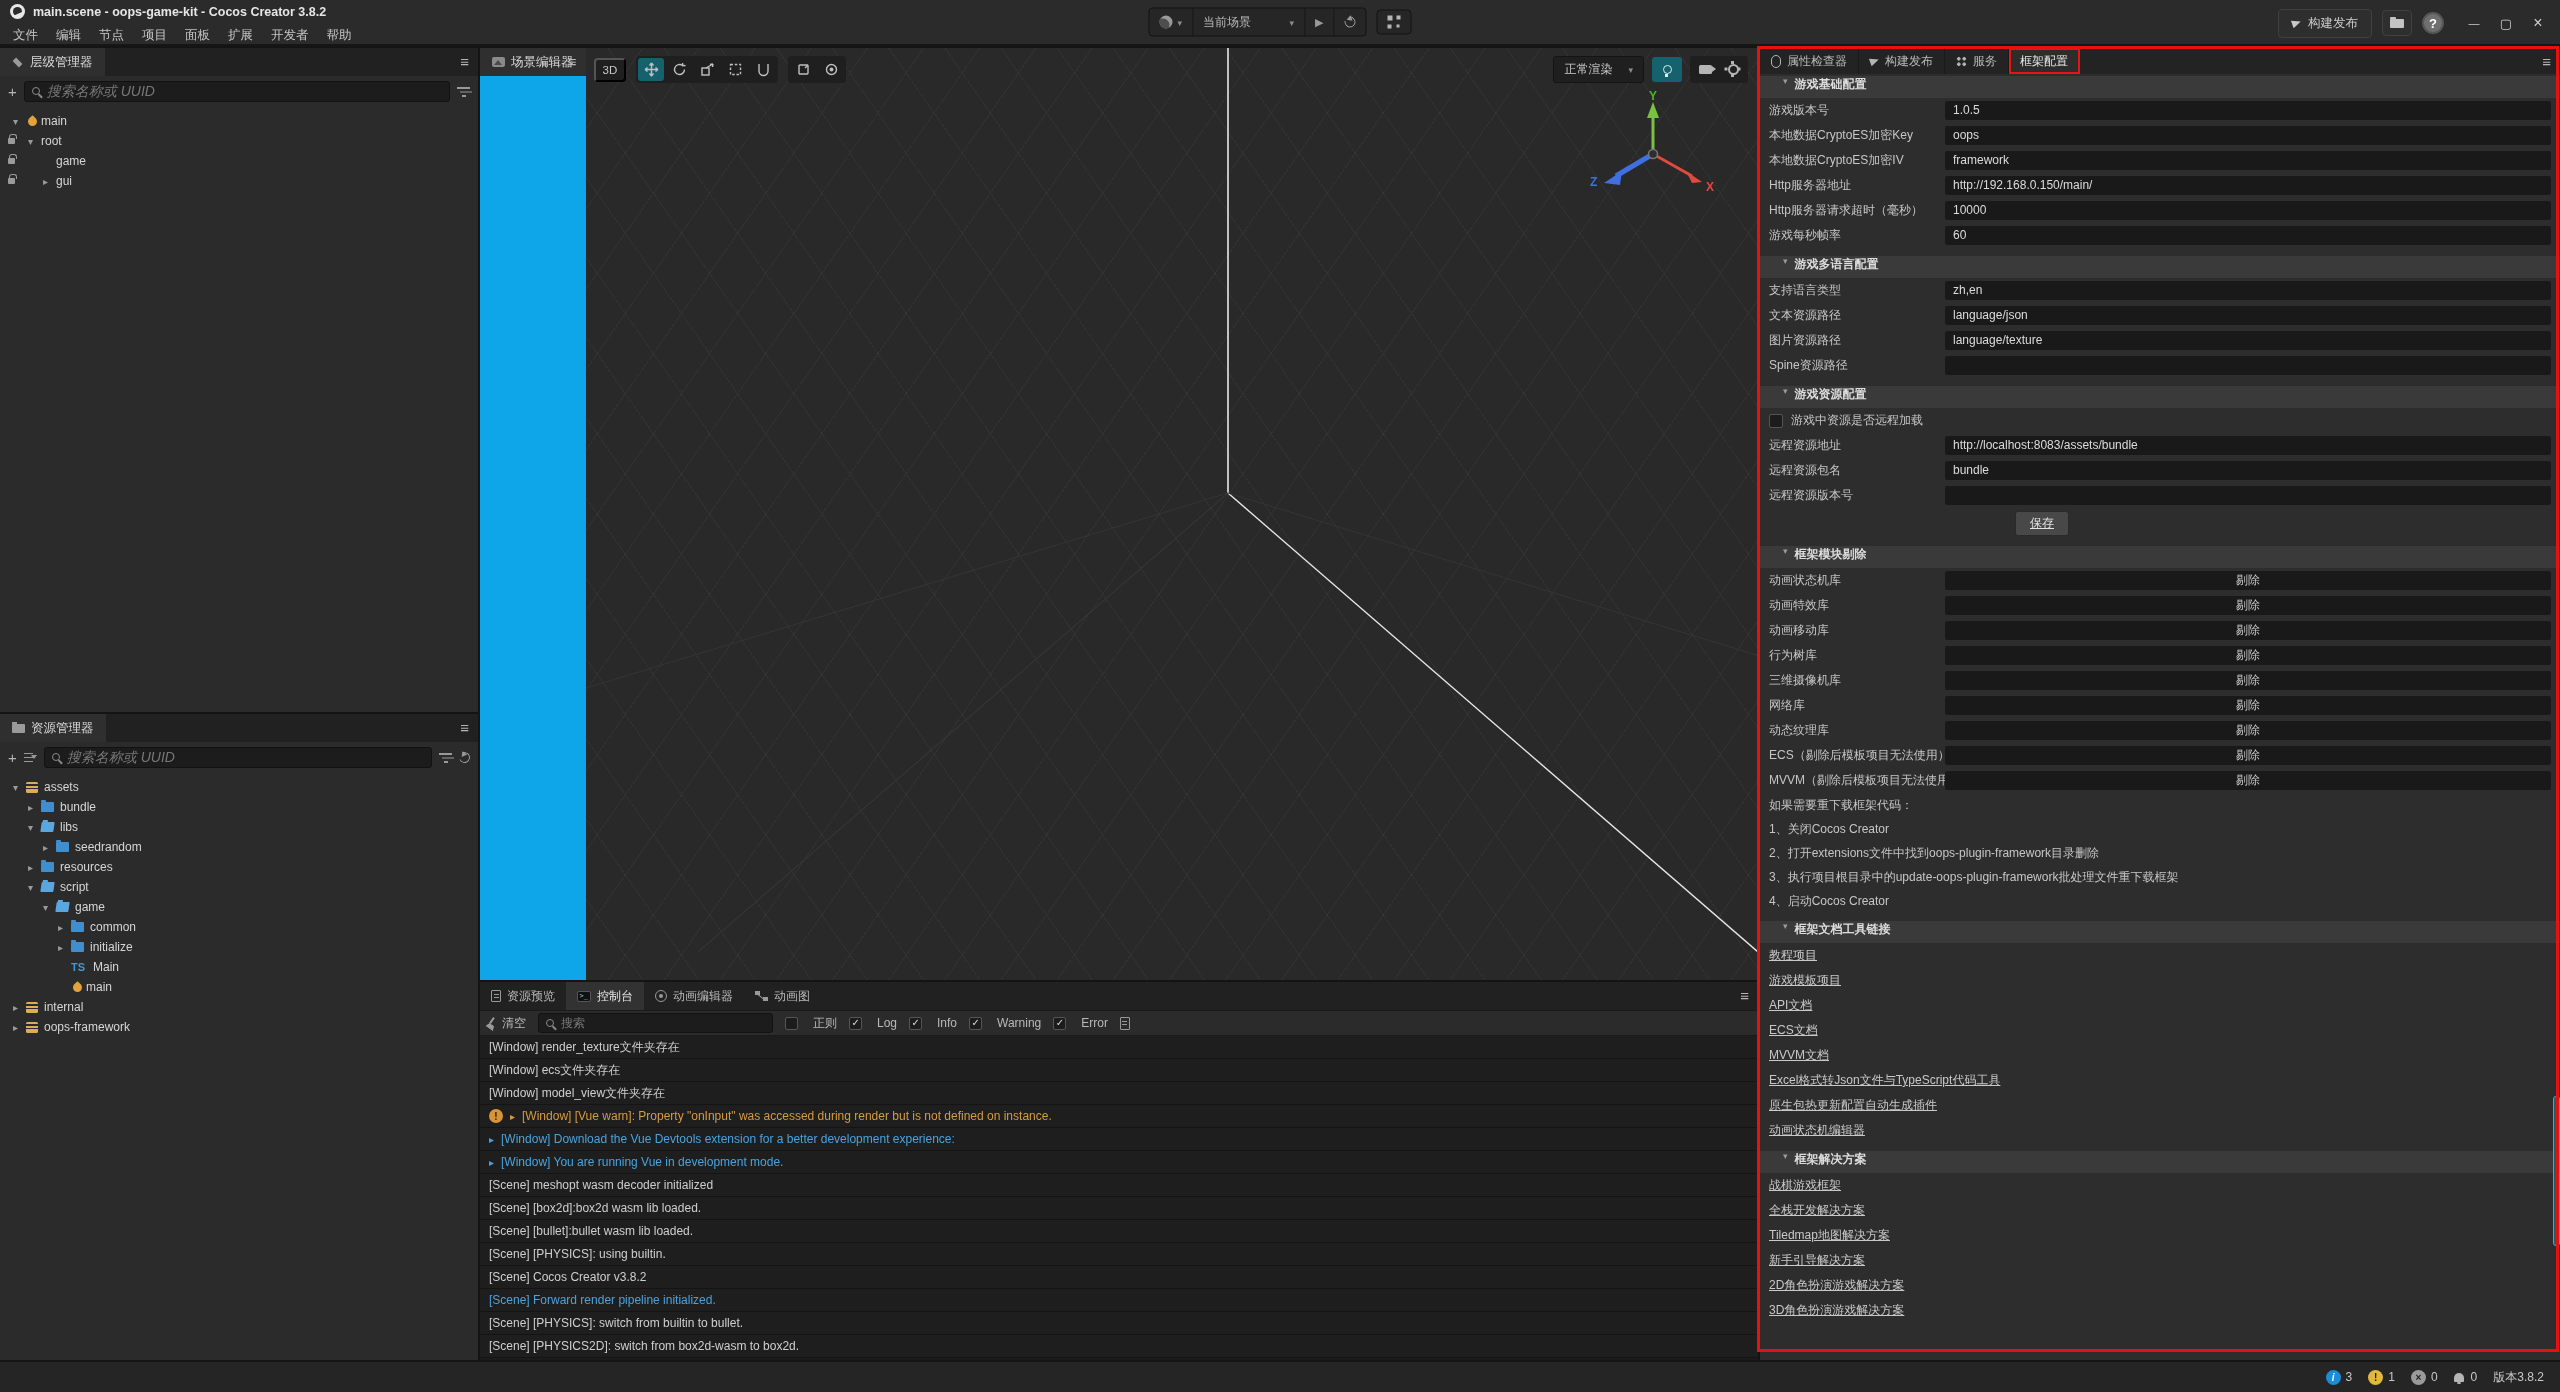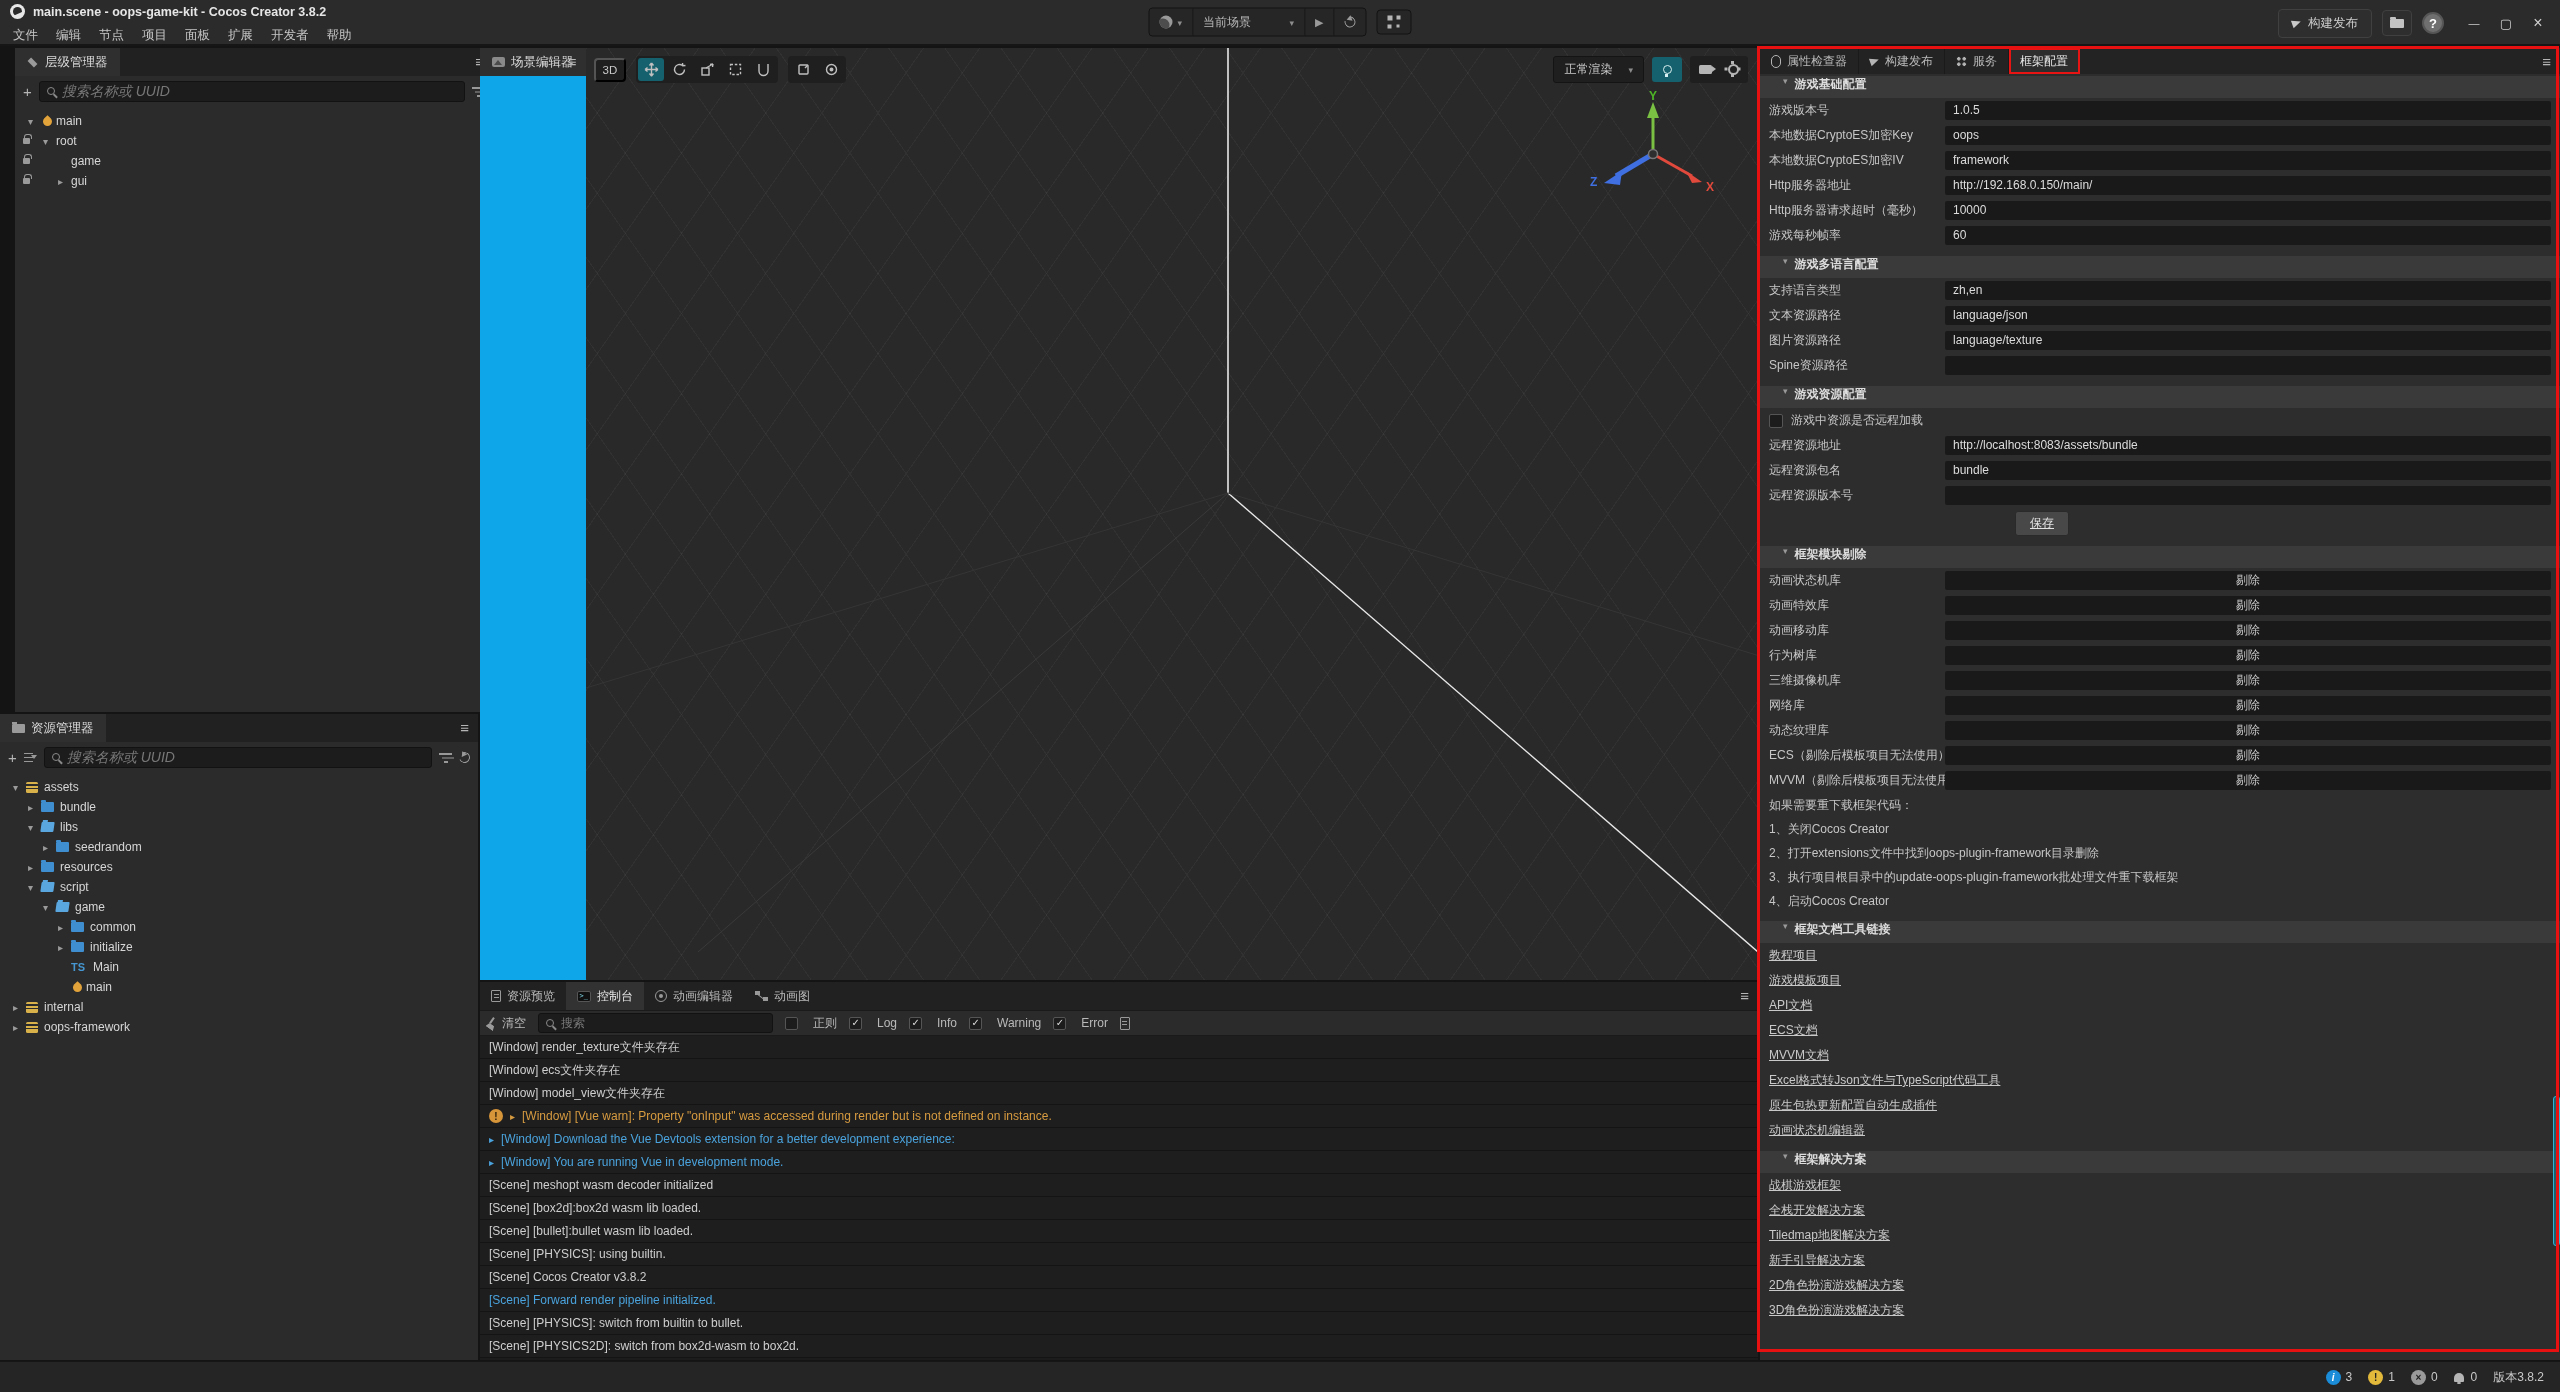--- a/index.html
+++ b/index.html
@@ -74,21 +74,21 @@
   .ticon.folder::before{content:"";position:absolute;top:-2px;left:0;width:5px;height:2px;background:#3e8ed0;border-radius:1px 1px 0 0;}
   .ticon.folder-open{width:13px;height:10px;background:#5aa7e0;border-radius:1px;position:relative;transform:skewX(-8deg);}
   .ticon.folder-open::before{content:"";position:absolute;top:-2px;left:1px;width:5px;height:2px;background:#5aa7e0;}
   .ticon.db{width:12px;height:11px;border-radius:1.5px;background:linear-gradient(#d8b14a 0 2.5px,#2b2b2b 2.5px 3.6px,#d8b14a 3.6px 6.4px,#2b2b2b 6.4px 7.5px,#d8b14a 7.5px 11px);}
   .ticon.scene{width:9px;height:9px;background:#e2a33b;border-radius:0 50% 50% 50%;transform:rotate(45deg);margin:0 4px 0 2px;}
   .ticon.ts{width:16px;color:#4596d1;font-weight:bold;font-size:11px;}
   .ticon.ts::before{content:"TS";}
   .tlabel{color:#d6d6d6;font-size:12px;white-space:nowrap;}
 
   
-  #hierarchy{position:absolute;left:15px;top:48px;width:478px;height:664px;background:#2b2b2b;display:flex;flex-direction:column;}
+  #hierarchy{position:absolute;left:0;top:48px;width:478px;height:664px;background:#2b2b2b;display:flex;flex-direction:column;}
   #assets{position:absolute;left:0;top:714px;width:478px;height:646px;background:#2b2b2b;display:flex;flex-direction:column;}
   .hicn{width:12px;height:9px;position:relative;}
   .hicn::before{content:"";position:absolute;left:1px;top:0;width:9px;height:9px;background:#9a9a9a;transform:rotate(45deg) scaleY(0.55);}
   .aicn{width:13px;height:9px;background:#9a9a9a;border-radius:1px;position:relative;}
   .aicn::before{content:"";position:absolute;top:-2px;left:0;width:5px;height:2px;background:#9a9a9a;}
 
   
   #scene{position:absolute;left:480px;top:48px;width:1278px;height:932px;background:#0ea5e9;display:flex;flex-direction:row;}
   .scicn{width:13px;height:10px;background:#8a8a8a;border-radius:2px;position:relative;}
   .scicn::before{content:"";position:absolute;left:2px;bottom:2px;border-left:4px solid transparent;border-right:4px solid transparent;border-bottom:5px solid #4a4a4a;}

